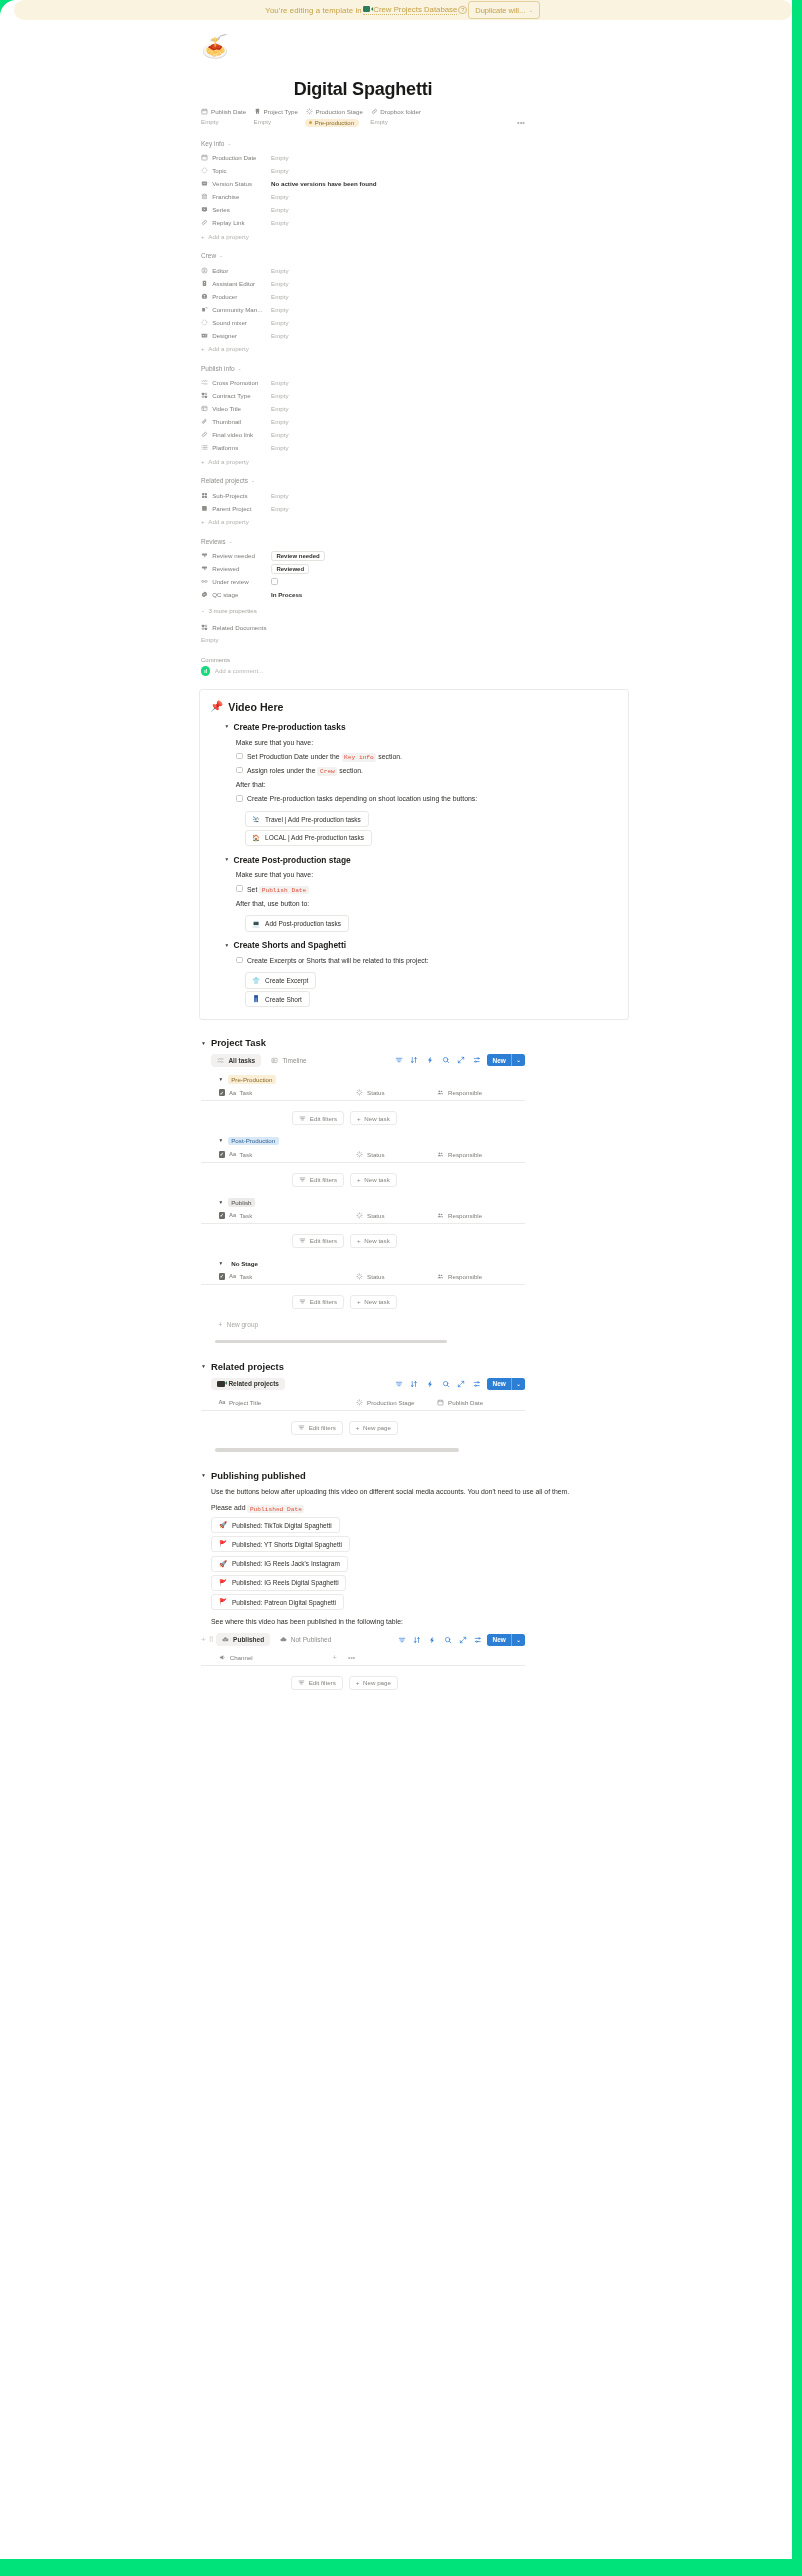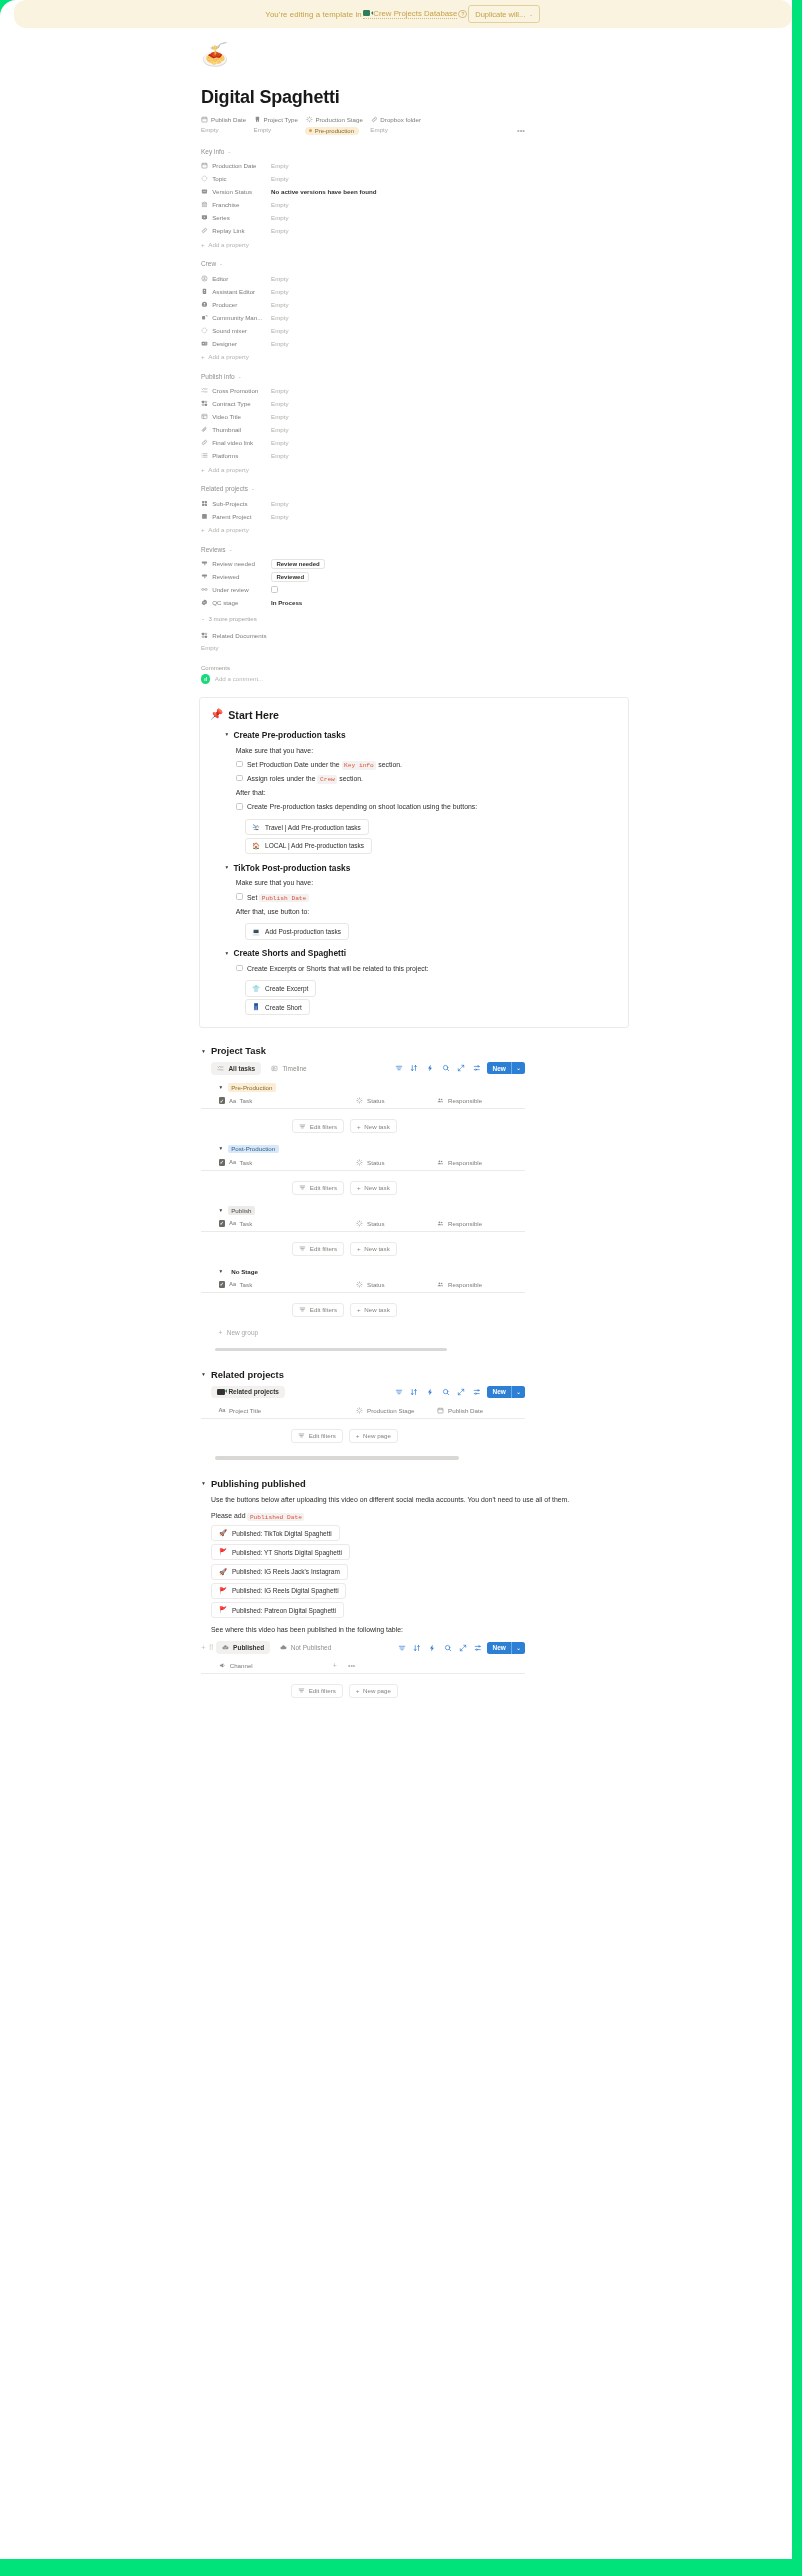--- a/index.html
+++ b/index.html
@@ -21,21 +21,21 @@
     left: 0; top: 0;
     width: 792px;
     height: 2559px;
     background: #ffffff;
     border-top-left-radius: 16px;
     overflow: hidden;
   }
 
   
   .tmpl-banner {
-    height: 28px;
+    height: 20px;
     background: #faf3e0;
     display: flex;
     align-items: center;
     justify-content: center;
     gap: 1px;
     font-size: 7.8px;
     color: #c5a145;
     margin-left: 13.7px;
     border-radius: 12px;
   }
@@ -70,21 +70,21 @@
   }
   .chev { font-size: 5px; opacity: .8; }
 
   
   .content { width: 324px; margin-left: 201px; padding-top: 16px; }
 
   .page-emoji { font-size: 22.4px; line-height: 1; margin-bottom: 16px;
                 width: 27.4px; height: 27.4px; }
   .page-title {
     font-size: 18px; font-weight: 700; color: #191918;
-    letter-spacing: -0.2px; margin-bottom: 7.5px;
+    letter-spacing: -0.2px; margin-bottom: 7.5px; text-align: center;
   }
 
   
   .top-props { display: flex; align-items: flex-start; gap: 0; font-size: 6.2px; }
   .top-prop { margin-right: 7.5px; }
   .top-prop .lbl { display: flex; align-items: center; gap: 2.5px; color: #7c7b78; white-space: nowrap; margin-bottom: 3.1px;}
   .top-prop .val { color: #aaa9a5; font-size: 6.2px; }
   .pill {
     background: #fbedd4; color: #8a6a28;
     padding: 1.2px 5px 1.2px 3.7px; border-radius: 5.6px; font-size: 6px;
@@ -752,21 +752,21 @@
       <div class="cap">Comments</div>
       <div class="comment-row">
         <span class="avatar">ıl</span>
         <span class="comment-ph">Add a comment...</span>
       </div>
     </div>
 
     <div class="callout">
       <h2>
         <span>📌</span>
-        <span>Start Here</span>
+        <span>Video Here</span>
       </h2>
 
       <div class="toggle-h">
         <span class="tri">▼</span>
         <span>Create Pre-production tasks</span>
       </div>
       <div class="body-line">Make sure that you have:</div>
       <div class="chk-line">
         <span class="chkbox"></span>
         <span><span>Set Production Date under the </span><code class="inline-key">Key info</code><span> section.</span></span>
@@ -784,21 +784,21 @@
         <span>🛬</span>
         <span>Travel | Add Pre-production tasks</span>
       </span></div>
       <div class="btn-wrap"><span class="act-btn">
         <span>🏠</span>
         <span>LOCAL | Add Pre-production tasks</span>
       </span></div>
 
       <div class="toggle-h">
         <span class="tri">▼</span>
-        <span>TikTok Post-production tasks</span>
+        <span>Create Post-production stage</span>
       </div>
       <div class="body-line">Make sure that you have:</div>
       <div class="chk-line">
         <span class="chkbox"></span>
         <span><span>Set </span><code class="inline-key">Publish Date</code></span>
       </div>
       <div class="body-line">After that, use button to:</div>
       <div class="btn-wrap"><span class="act-btn">
         <span>💻</span>
         <span>Add Post-production tasks</span>

